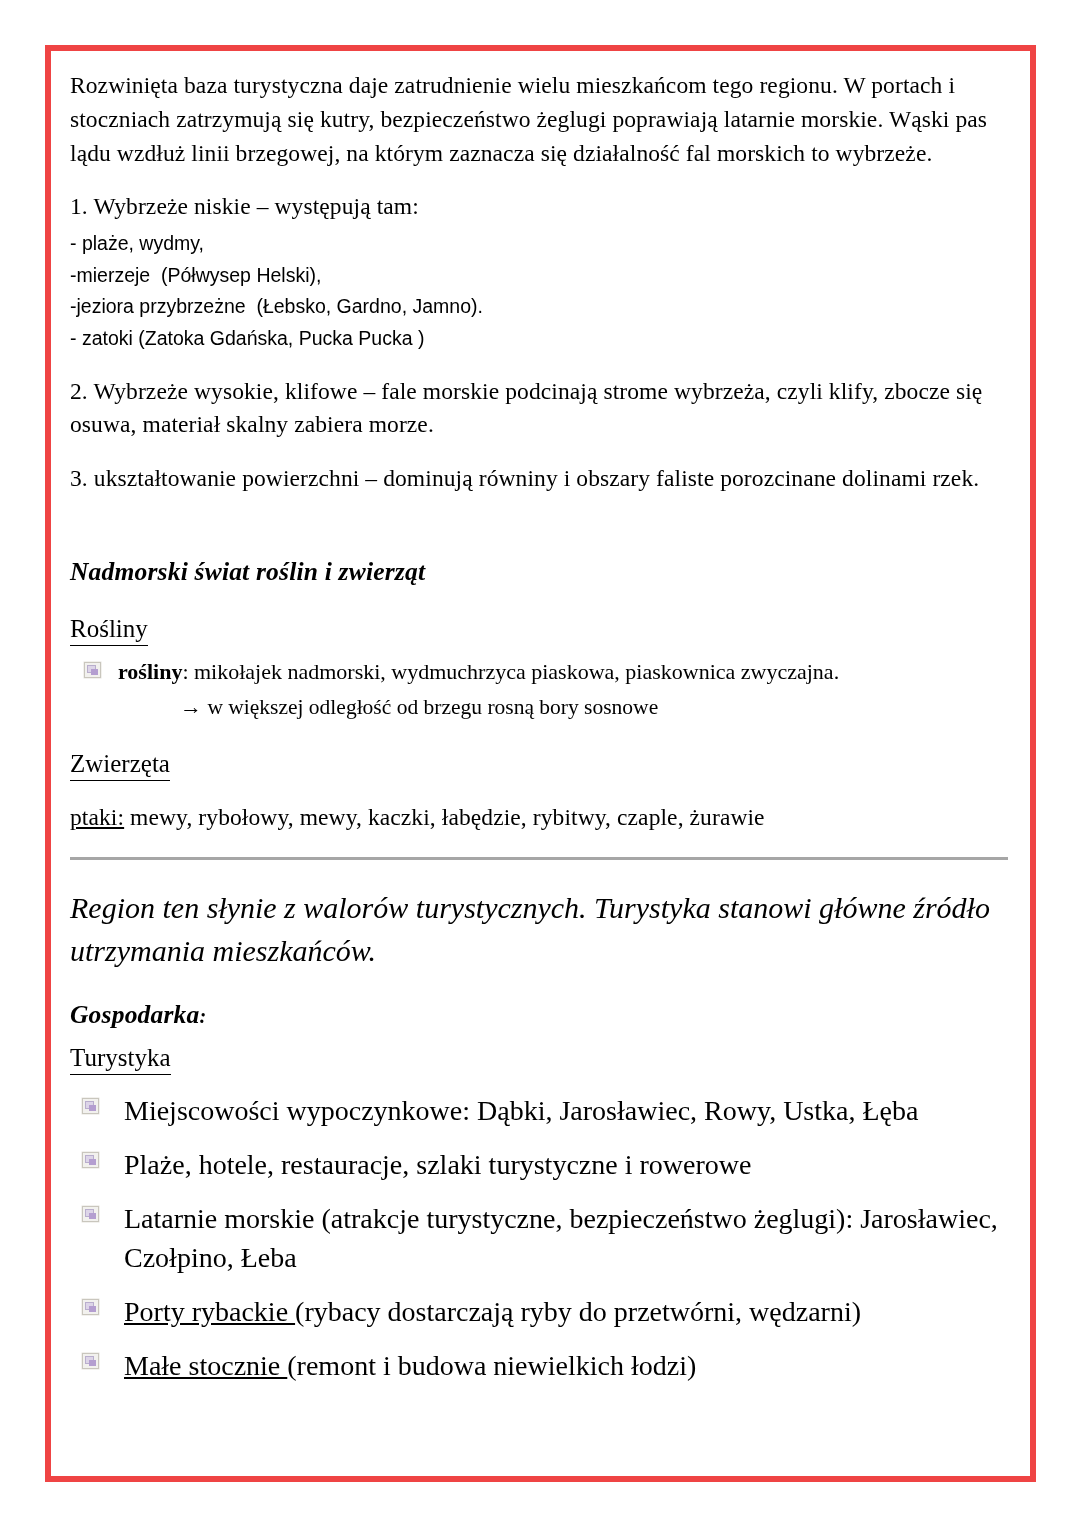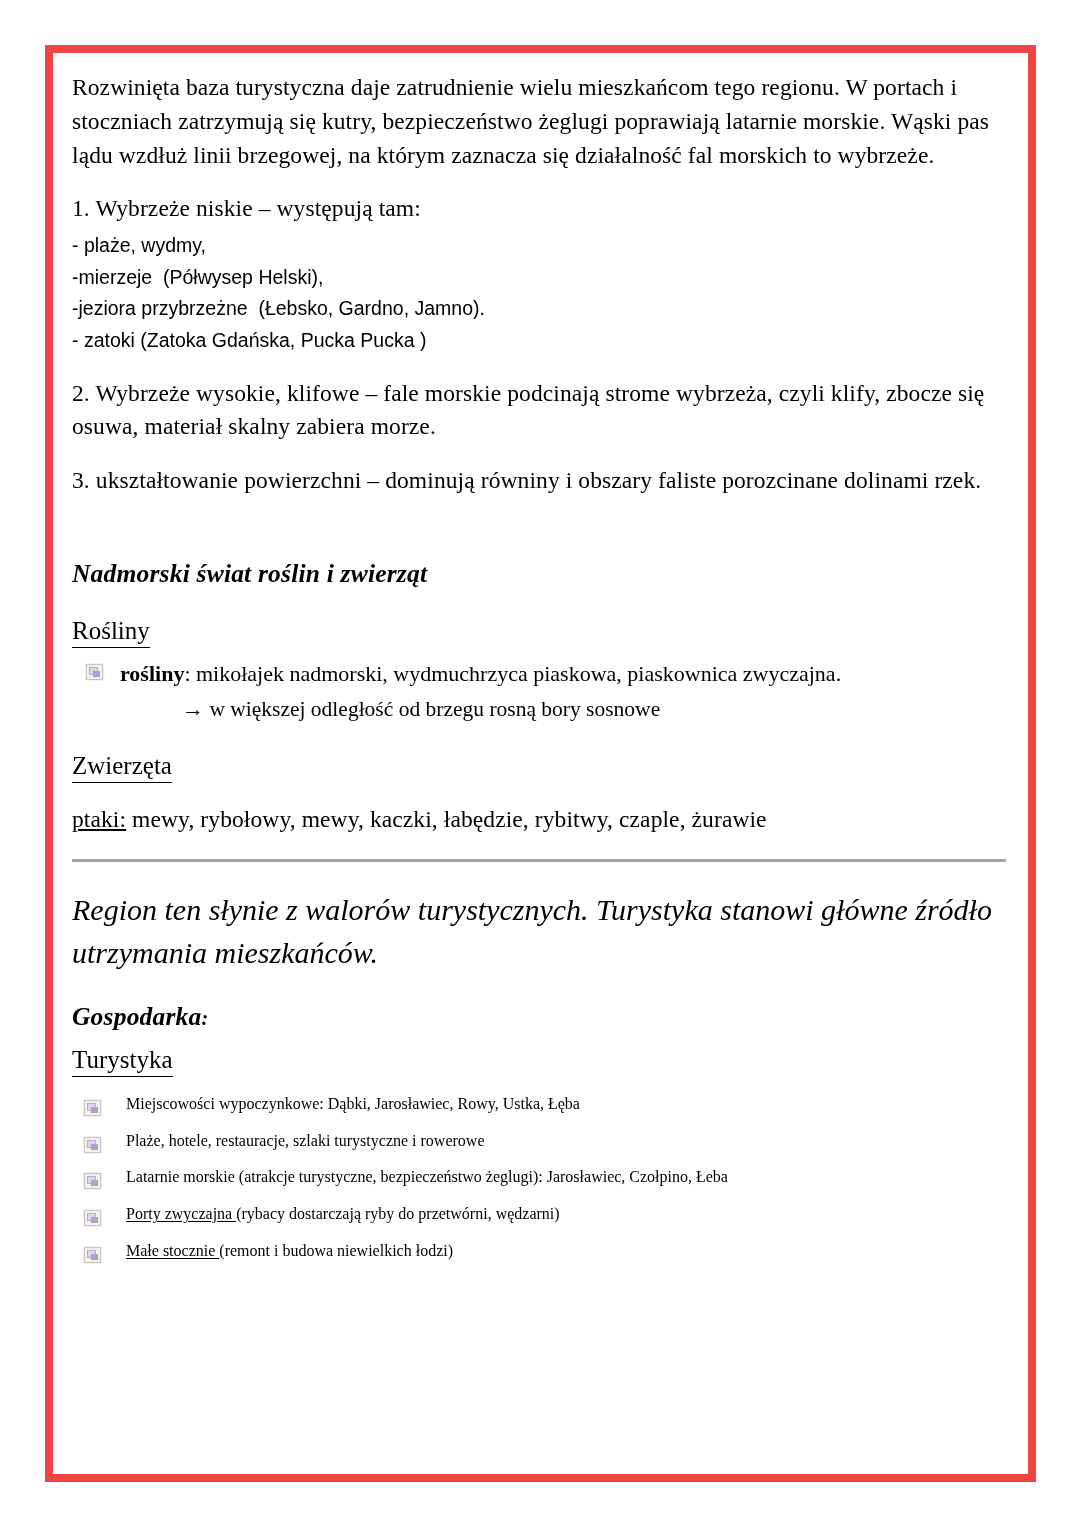--- a/index.html
+++ b/index.html
@@ -15,21 +15,21 @@
     color: #000000;
     overflow: hidden;
   }
 
   .page {
     position: absolute;
     left: 45px;
     top: 45px;
     width: 991px;
     height: 1437px;
-    border: 8px solid #ef4444;
+    border: 6px solid #ef4444;
     box-sizing: border-box;
     background: #ffffff;
   }
 
   .page-inner {
     padding: 18px 22px 10px 19px;
     box-sizing: border-box;
   }
 
   
@@ -97,21 +97,21 @@
   
   ul.icon-list {
     list-style: none;
     margin: 0;
     padding: 0;
   }
   ul.icon-list > li {
     position: relative;
     padding-left: 52px;
     font-family: "Liberation Serif", "DejaVu Serif", serif;
-    font-size: 16px;
+    font-size: 28px;
     line-height: 1.42;
     margin: 0 0 2px 0;
   }
   ul.icon-list.plants > li {
     padding-left: 48px;
     font-size: 22px;
     margin-bottom: 0;
   }
   ul.icon-list.tourism > li {
     margin-bottom: 14px;
@@ -246,21 +246,21 @@
       <li>
         <span class="bullet-icon"></span><u class="inline-u"></u><span>Miejscowości wypoczynkowe: Dąbki, Jarosławiec, Rowy, Ustka, Łęba</span>
       </li>
       <li>
         <span class="bullet-icon"></span><u class="inline-u"></u><span>Plaże, hotele, restauracje, szlaki turystyczne i rowerowe</span>
       </li>
       <li>
         <span class="bullet-icon"></span><u class="inline-u"></u><span>Latarnie morskie (atrakcje turystyczne, bezpieczeństwo żeglugi): Jarosławiec, Czołpino, Łeba</span>
       </li>
       <li>
-        <span class="bullet-icon"></span><u class="inline-u">Porty zwyczajna </u><span>(rybacy dostarczają ryby do przetwórni, wędzarni)</span>
+        <span class="bullet-icon"></span><u class="inline-u">Porty rybackie </u><span>(rybacy dostarczają ryby do przetwórni, wędzarni)</span>
       </li>
       <li>
         <span class="bullet-icon"></span><u class="inline-u">Małe stocznie </u><span>(remont i budowa niewielkich łodzi)</span>
       </li>
     </ul>
 
   </div>
 </div>
 
 </body></html>

